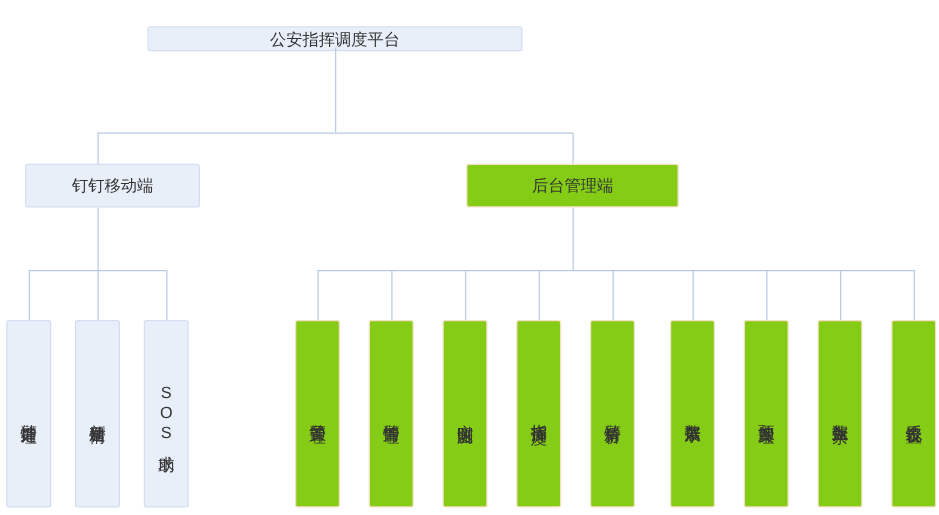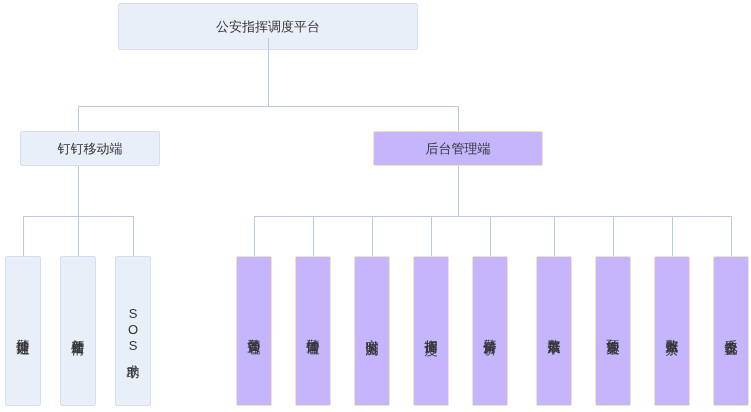--- a/index.html
+++ b/index.html
@@ -29,42 +29,42 @@
     color: #333333;
     line-height: 17px;
     border-radius: 2px;
     padding: 2px;
   }
   .node.blue {
     background: #e9eff9;
     border: 1px solid #d3dff1;
   }
   .node.orange {
-    background: #c4b5fd;
+    background: #84cc16;
     border: 1px solid #f6e0c4;
   }
   .node.vertical {
     writing-mode: vertical-rl;
     text-orientation: upright;
     letter-spacing: 1px;
     line-height: 19px;
   }
   .connector {
     position: absolute;
     background: #b9cbe2;
   }
   .connector.h { height: 1px; }
   .connector.v { width: 1px; }
 </style>
 </head>
 <body>
 
 <div id="diagram">
 
-  <div class="node blue" style="left:118px; top:3px; width:300px; height:47px;">公安指挥调度平台</div>
+  <div class="node blue" style="left:118px; top:21px; width:300px; height:20px;">公安指挥调度平台</div>
 
   <div class="connector v" style="left:268px; top:38px; height:68px;"></div>
 
   <div class="connector h" style="left:78px; top:106px; width:380px;"></div>
 
   <div class="connector v" style="left:78px; top:106px; height:25px;"></div>
   <div class="connector v" style="left:458px; top:106px; height:25px;"></div>
 
   <div class="node blue" style="left:8px; top:131px; width:140px; height:35px;margin-left:12px;">钉钉移动端</div>
 

